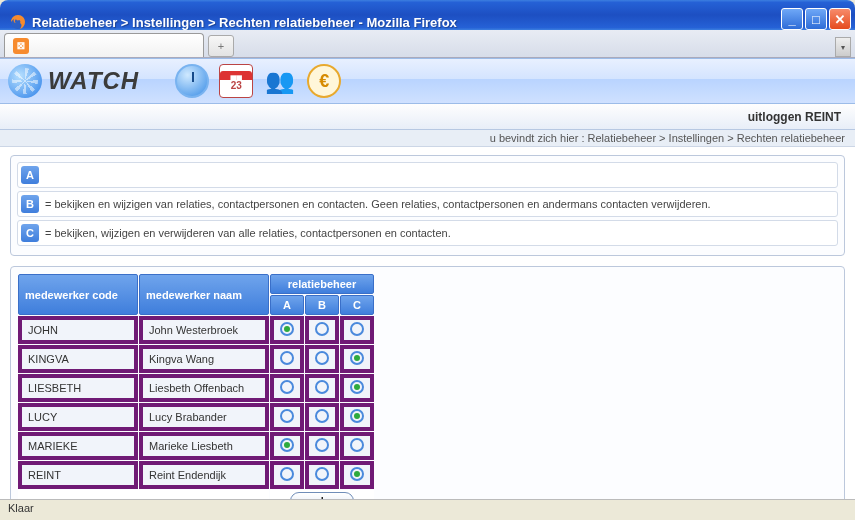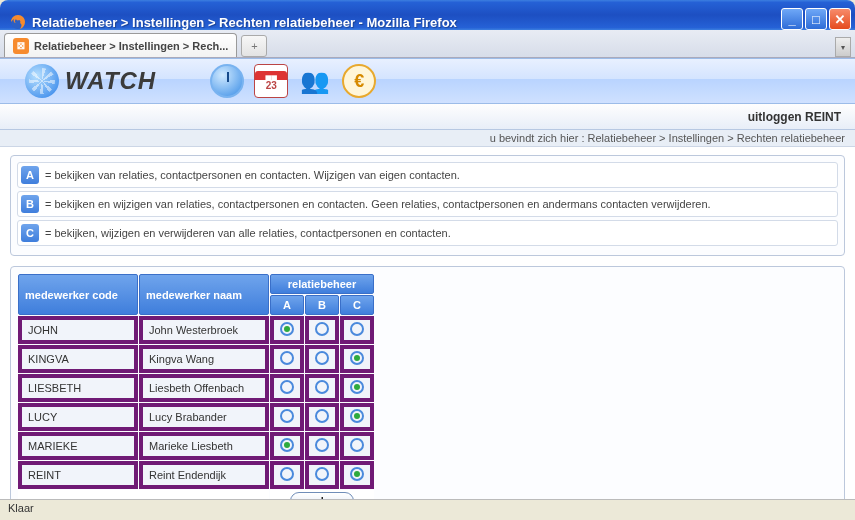--- a/index.html
+++ b/index.html
@@ -14,21 +14,21 @@
 .win-min, .win-max { background: linear-gradient(to bottom,#6fa8f7,#2e6cd7); }
 .win-close { background: linear-gradient(to bottom,#f78b6b,#e54b1e); }
 
 
 .tabstrip { height: 28px; background: linear-gradient(to bottom,#e8ecf4,#d7dde9); border-bottom: 1px solid #aab; display: flex; align-items: flex-end; padding: 0 4px; }
 .tab { height: 24px; min-width: 200px; background: linear-gradient(to bottom,#fff,#f2f2f2); border: 1px solid #9a9a9a; border-bottom: none; border-radius: 4px 4px 0 0; display: flex; align-items: center; padding: 0 8px; font-size: 11px; font-weight: bold; color: #444; gap: 5px; }
 .newtab { width: 26px; height: 22px; margin-left: 4px; background: linear-gradient(to bottom,#f7f7f7,#e3e3e3); border:1px solid #aaa; border-radius:3px; display:flex; align-items:center; justify-content:center; color:#777; }
 .tabstrip .drop { margin-left:auto; width:16px; height:20px; background:linear-gradient(to bottom,#eee,#ccc); border:1px solid #aaa; display:flex; align-items:center; justify-content:center; font-size:8px; color:#555; }
 
 
-.banner { height: 46px; background: linear-gradient(to bottom,#e8f0ff 0%, #d4e4ff 45%, #b9d4ff 46%, #cfe1ff 100%); border: 1px solid #9cbce8; border-left:none; border-right:none; display:flex; align-items:center; padding: 0 25px; gap: 24px; }
+.banner { height: 46px; background: linear-gradient(to bottom,#e8f0ff 0%, #d4e4ff 45%, #b9d4ff 46%, #cfe1ff 100%); border: 1px solid #9cbce8; border-left:none; border-right:none; display:flex; align-items:center; padding: 0 8px; gap: 6px; }
 .watch-logo { display:flex; align-items:center; gap:6px; font-size: 24px; font-weight:bold; font-style: italic; color:#3b3b3b; font-family: "Trebuchet MS", sans-serif; letter-spacing:1px; }
 .watch-star { width:34px; height:34px; border-radius:50%; background: radial-gradient(circle at 35% 35%, #b7e0ff, #2b7fe8); position:relative; }
 .watch-star::before { content:""; position:absolute; inset:4px; background: conic-gradient(#fff 0 5%, transparent 5% 12%, #fff 12% 17%, transparent 17% 24%, #fff 24% 29%, transparent 29% 36%, #fff 36% 41%, transparent 41% 48%, #fff 48% 53%, transparent 53% 60%, #fff 60% 65%, transparent 65% 72%, #fff 72% 77%, transparent 77% 84%, #fff 84% 89%, transparent 89% 100%); border-radius:50%; opacity:.5; }
 .banner-icons { display:flex; gap:10px; margin-left: 30px; }
 .bicon { width:34px; height:34px; display:flex; align-items:center; justify-content:center; font-size:18px; }
 .bicon-cal { border:1px solid #b44; border-radius:4px; background:#fff; color:#b44; flex-direction:column; font-weight:bold; font-size:10px; }
 .bicon-cal .hdr { background:#d33; color:#fff; width:100%; text-align:center; font-size:8px; border-radius:3px 3px 0 0; }
 .bicon-clock { border-radius:50%; background:radial-gradient(circle at 35% 30%,#cfe9ff,#3a8de6); border:2px solid #79b3f0; position:relative; }
 .bicon-clock::after { content:""; position:absolute; width:2px; height:10px; background:#164a8a; top:6px; left:50%; transform-origin:bottom; }
 .bicon-people { color:#5a8cd6; font-size:24px; }
@@ -79,21 +79,20 @@
   <div class="win-btns">
     <div class="win-btn win-min">_</div>
     <div class="win-btn win-max">□</div>
     <div class="win-btn win-close">✕</div>
   </div>
 </div>
 
 <div class="tabstrip">
   <div class="tab">
     <span class="xampp-icon">⊠</span>
-    <span>Relatiebeheer &gt; Instellingen &gt; Rech...</span>
   </div>
   <div class="newtab">+</div>
   <div class="drop">▾</div>
 </div>
 
 <div class="banner">
   <div class="watch-logo">
     <div class="watch-star"></div>
     <span>WATCH</span>
   </div>
@@ -114,21 +113,20 @@
 <div class="breadcrumb">
   <span>u bevindt zich hier : </span><span>Relatiebeheer &gt; Instellingen &gt; Rechten relatiebeheer</span>
 </div>
 
 <div class="content-wrap">
 
   <div class="panel">
     <div id="legend-rows">
         <div class="legend-row">
           <div class="legend-badge">A</div>
-          <div class="legend-text">= bekijken van relaties, contactpersonen en contacten. Wijzigen van eigen contacten.</div>
         </div>
         <div class="legend-row">
           <div class="legend-badge">B</div>
           <div class="legend-text">= bekijken en wijzigen van relaties, contactpersonen en contacten. Geen relaties, contactpersonen en andermans contacten verwijderen.</div>
         </div>
         <div class="legend-row">
           <div class="legend-badge">C</div>
           <div class="legend-text">= bekijken, wijzigen en verwijderen van alle relaties, contactpersonen en contacten.</div>
         </div>
       </div>

